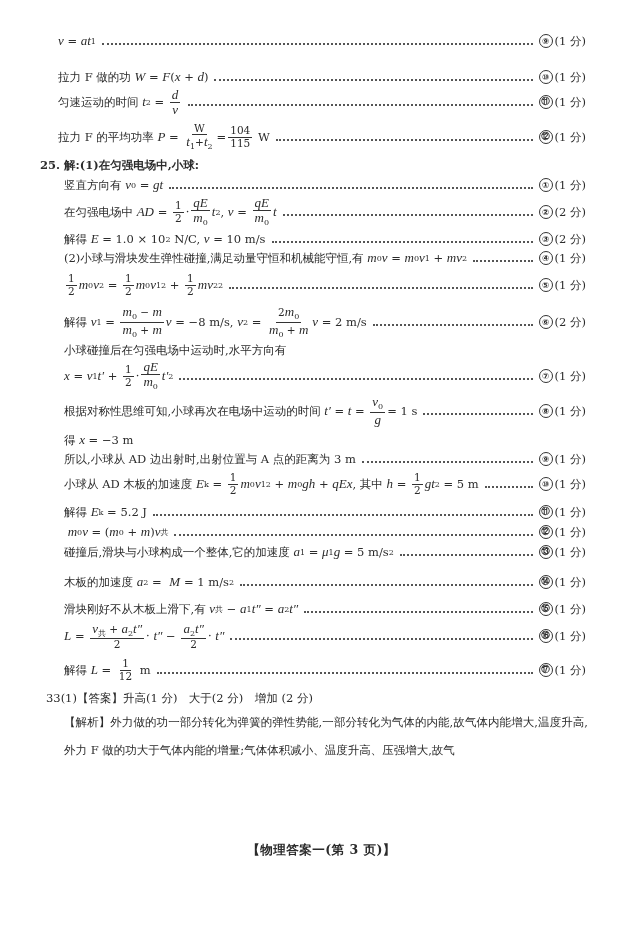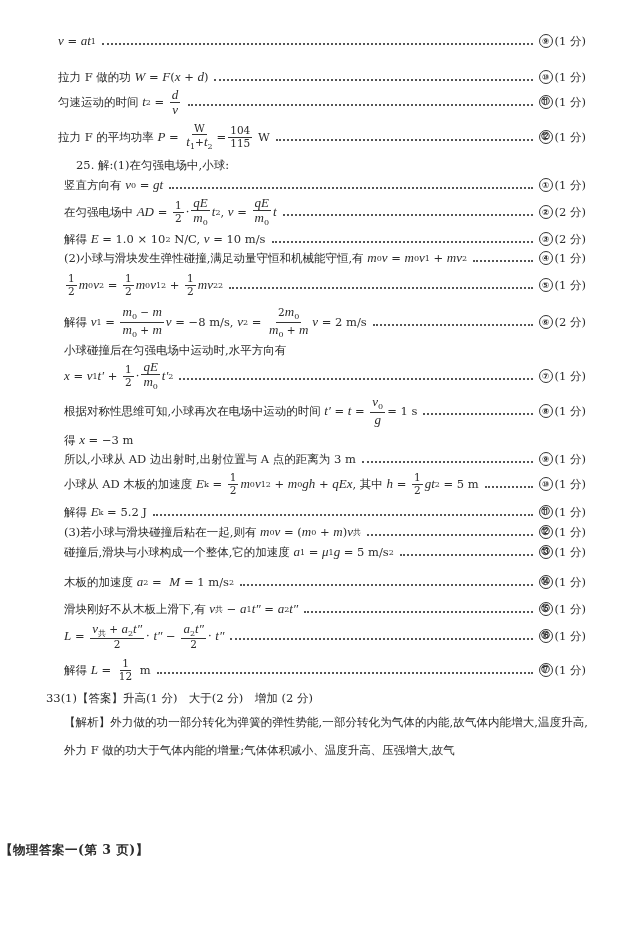--- a/index.html
+++ b/index.html
@@ -27,27 +27,27 @@
     font-family: "DejaVu Sans", sans-serif;
   }
   i.m { font-style: italic; font-family: "Liberation Serif", serif; font-size: 13px; }
   .frac {
     display: inline-flex; flex-direction: column; align-items: center;
     vertical-align: middle; margin: 0 2px; font-size: 10.5px; line-height: 1.05;
   }
   .frac .num { border-bottom: 1px solid #333; padding: 0 2px; }
   .frac .den { padding: 0 2px; }
   sub, sup { font-size: 8px; }
-  .q { font-weight: normal; margin-left: 36px; }
+  .q { font-weight: bold; }
   .para {
     position: absolute; left: 64px; width: 524px; line-height: 28px;
     font-size: 11.5px; text-align: justify;
   }
   .footer {
-    position: absolute; left: 0; width: 643px; top: 842px; text-align: left;
+    position: absolute; left: 0; width: 643px; top: 842px; text-align: center;
     font-size: 12.5px; font-weight: bold; letter-spacing: 0.5px;
   }
 </style>
 </head>
 <body>
 
 <div class="page">
 
   <div class="line" style="top:31px">
     <span class="content"><i class="m">v</i>&nbsp;=&nbsp;<i class="m">at</i><sub>1</sub></span>
@@ -238,21 +238,21 @@
   <div class="line indent" style="top:502px">
     <span class="content"><span>解得 </span>&nbsp;<i class="m">E</i><sub>k</sub>&nbsp;=&nbsp;5.2&nbsp;J</span>
     <span class="dots"></span>
     <span class="score">
         <span class="circ">⑪</span>
         <span>(1 分)</span>
       </span>
   </div>
 
   <div class="line indent" style="top:522px">
-    <span class="content"><span>(3)若小球与滑块碰撞后粘在一起,则有 </span>&nbsp;<i class="m">m</i><sub>0</sub><i class="m">v</i>&nbsp;=&nbsp;(<i class="m">m</i><sub>0</sub>&nbsp;+&nbsp;<i class="m">m</i>)<i class="m">v</i><sub>共</sub></span>
+    <span class="content">&nbsp;<i class="m">m</i><sub>0</sub><i class="m">v</i>&nbsp;=&nbsp;(<i class="m">m</i><sub>0</sub>&nbsp;+&nbsp;<i class="m">m</i>)<i class="m">v</i><sub>共</sub></span>
     <span class="dots"></span>
     <span class="score">
         <span class="circ">⑫</span>
         <span>(1 分)</span>
       </span>
   </div>
 
   <div class="line indent" style="top:542px">
     <span class="content"><span>碰撞后,滑块与小球构成一个整体,它的加速度 </span>&nbsp;<i class="m">a</i><sub>1</sub>&nbsp;=&nbsp;<i class="m">μ</i><sub>1</sub><i class="m">g</i>&nbsp;=&nbsp;5&nbsp;m/s<sup>2</sup></span>
     <span class="dots"></span>

